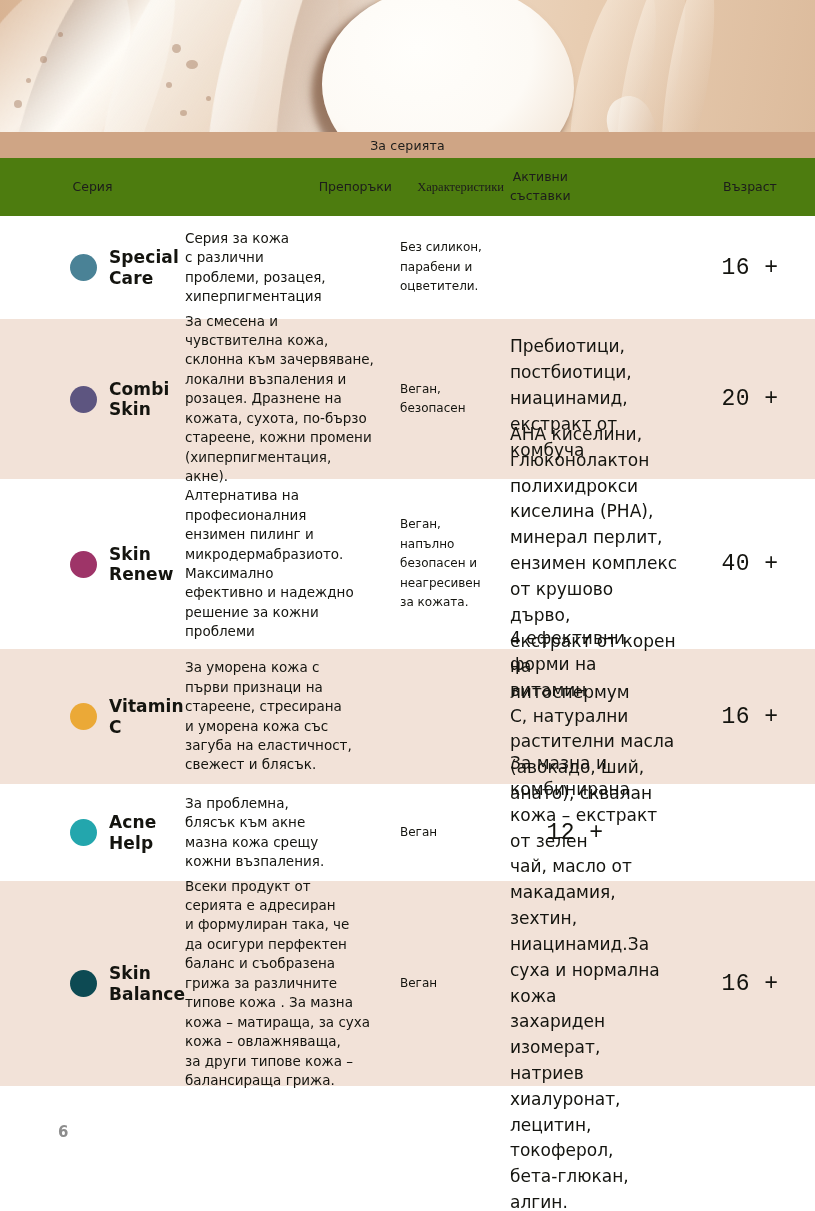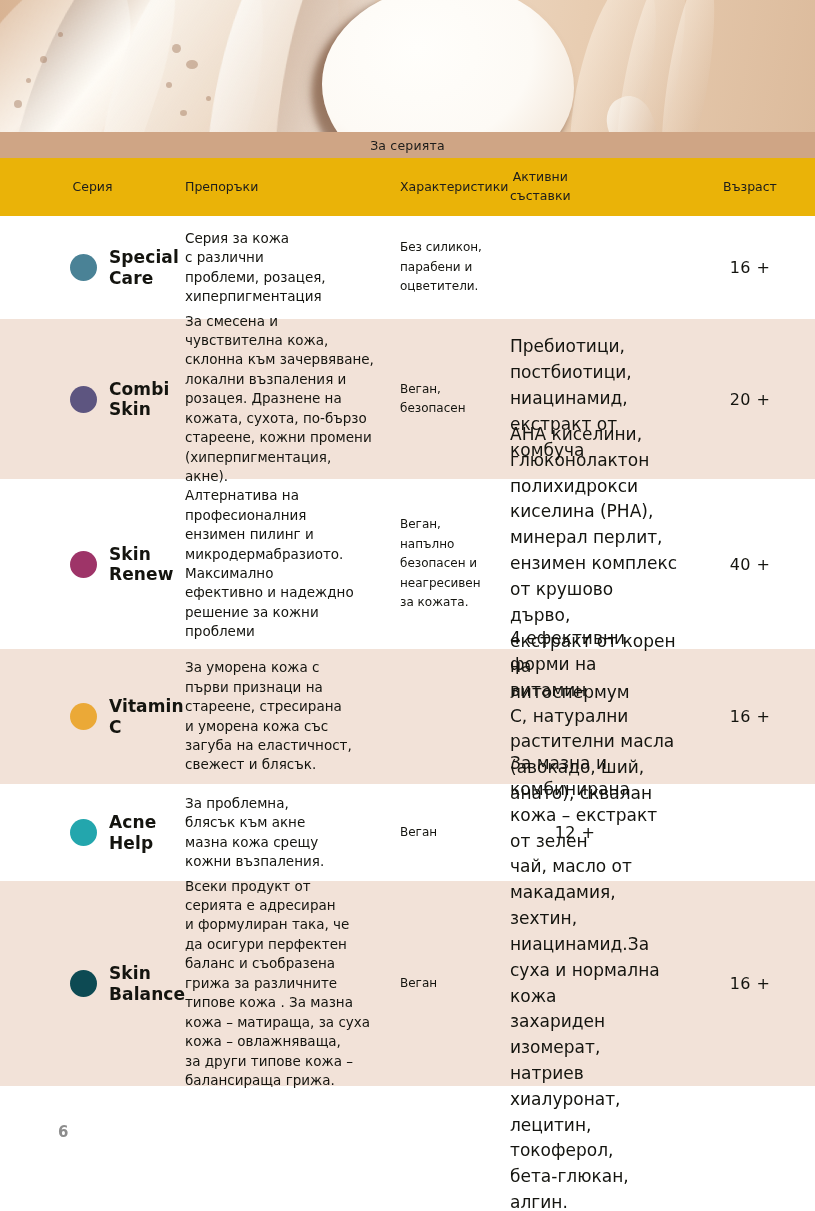--- a/index.html
+++ b/index.html
@@ -126,21 +126,21 @@
   
   .table {
     width: 815px;
   }
   .row {
     display: flex;
     width: 815px;
     box-sizing: border-box;
   }
   .head-row {
-    background: #eab308;
+    background: #4d7c0f;
     height: 58px;
     align-items: center;
   }
   .head-cell {
     font-size: 12.5px;
     color: #1d1d1b;
     text-align: center;
     line-height: 1.5;
   }
   .row-alt   { background: #f2e2d8; }
@@ -189,23 +189,24 @@
     color: #14140f;
     white-space: pre-line;
   }
   .active {
     font-size: 17px;
     line-height: 1.52;
     color: #14140f;
     white-space: pre-line;
   }
   .age {
-    font-size: 16px;
+    font-size: 23px;
     color: #14140f;
     letter-spacing: .4px;
+    font-family: Liberation Mono, monospace;
   }
 
   
   .h1 { height: 103px; }
   .h2 { height: 160px; }
   .h3 { height: 170px; }
   .h4 { height: 135px; }
   .h5 { height: 97px; }
   .h6 { height: 205px; }
 
@@ -254,24 +255,24 @@
 <div class="section-bar">
   <span>За серията</span>
 </div>
 
 <div class="table">
 
   <div class="row head-row">
     <div class="cell c-series" style="padding-left:0; justify-content:center;">
         <span class="head-cell">Серия</span>
       </div>
-    <div class="cell c-recs" style="justify-content:flex-start;">
+    <div class="cell c-recs" style="justify-content:flex-end;">
         <span class="head-cell">Препоръки</span>
       </div>
-    <div class="cell c-chars" style="justify-content:flex-start;">
+    <div class="cell c-chars" style="justify-content:flex-end;font-family:Liberation Serif, serif;">
         <span class="head-cell">Характеристики</span>
       </div>
     <div class="cell c-active" style="justify-content:flex-start;">
         <span class="head-cell" style="white-space:pre-line;">Активни
 съставки</span>
       </div>
     <div class="cell c-age">
         <span class="head-cell">Възраст</span>
       </div>
   </div>

